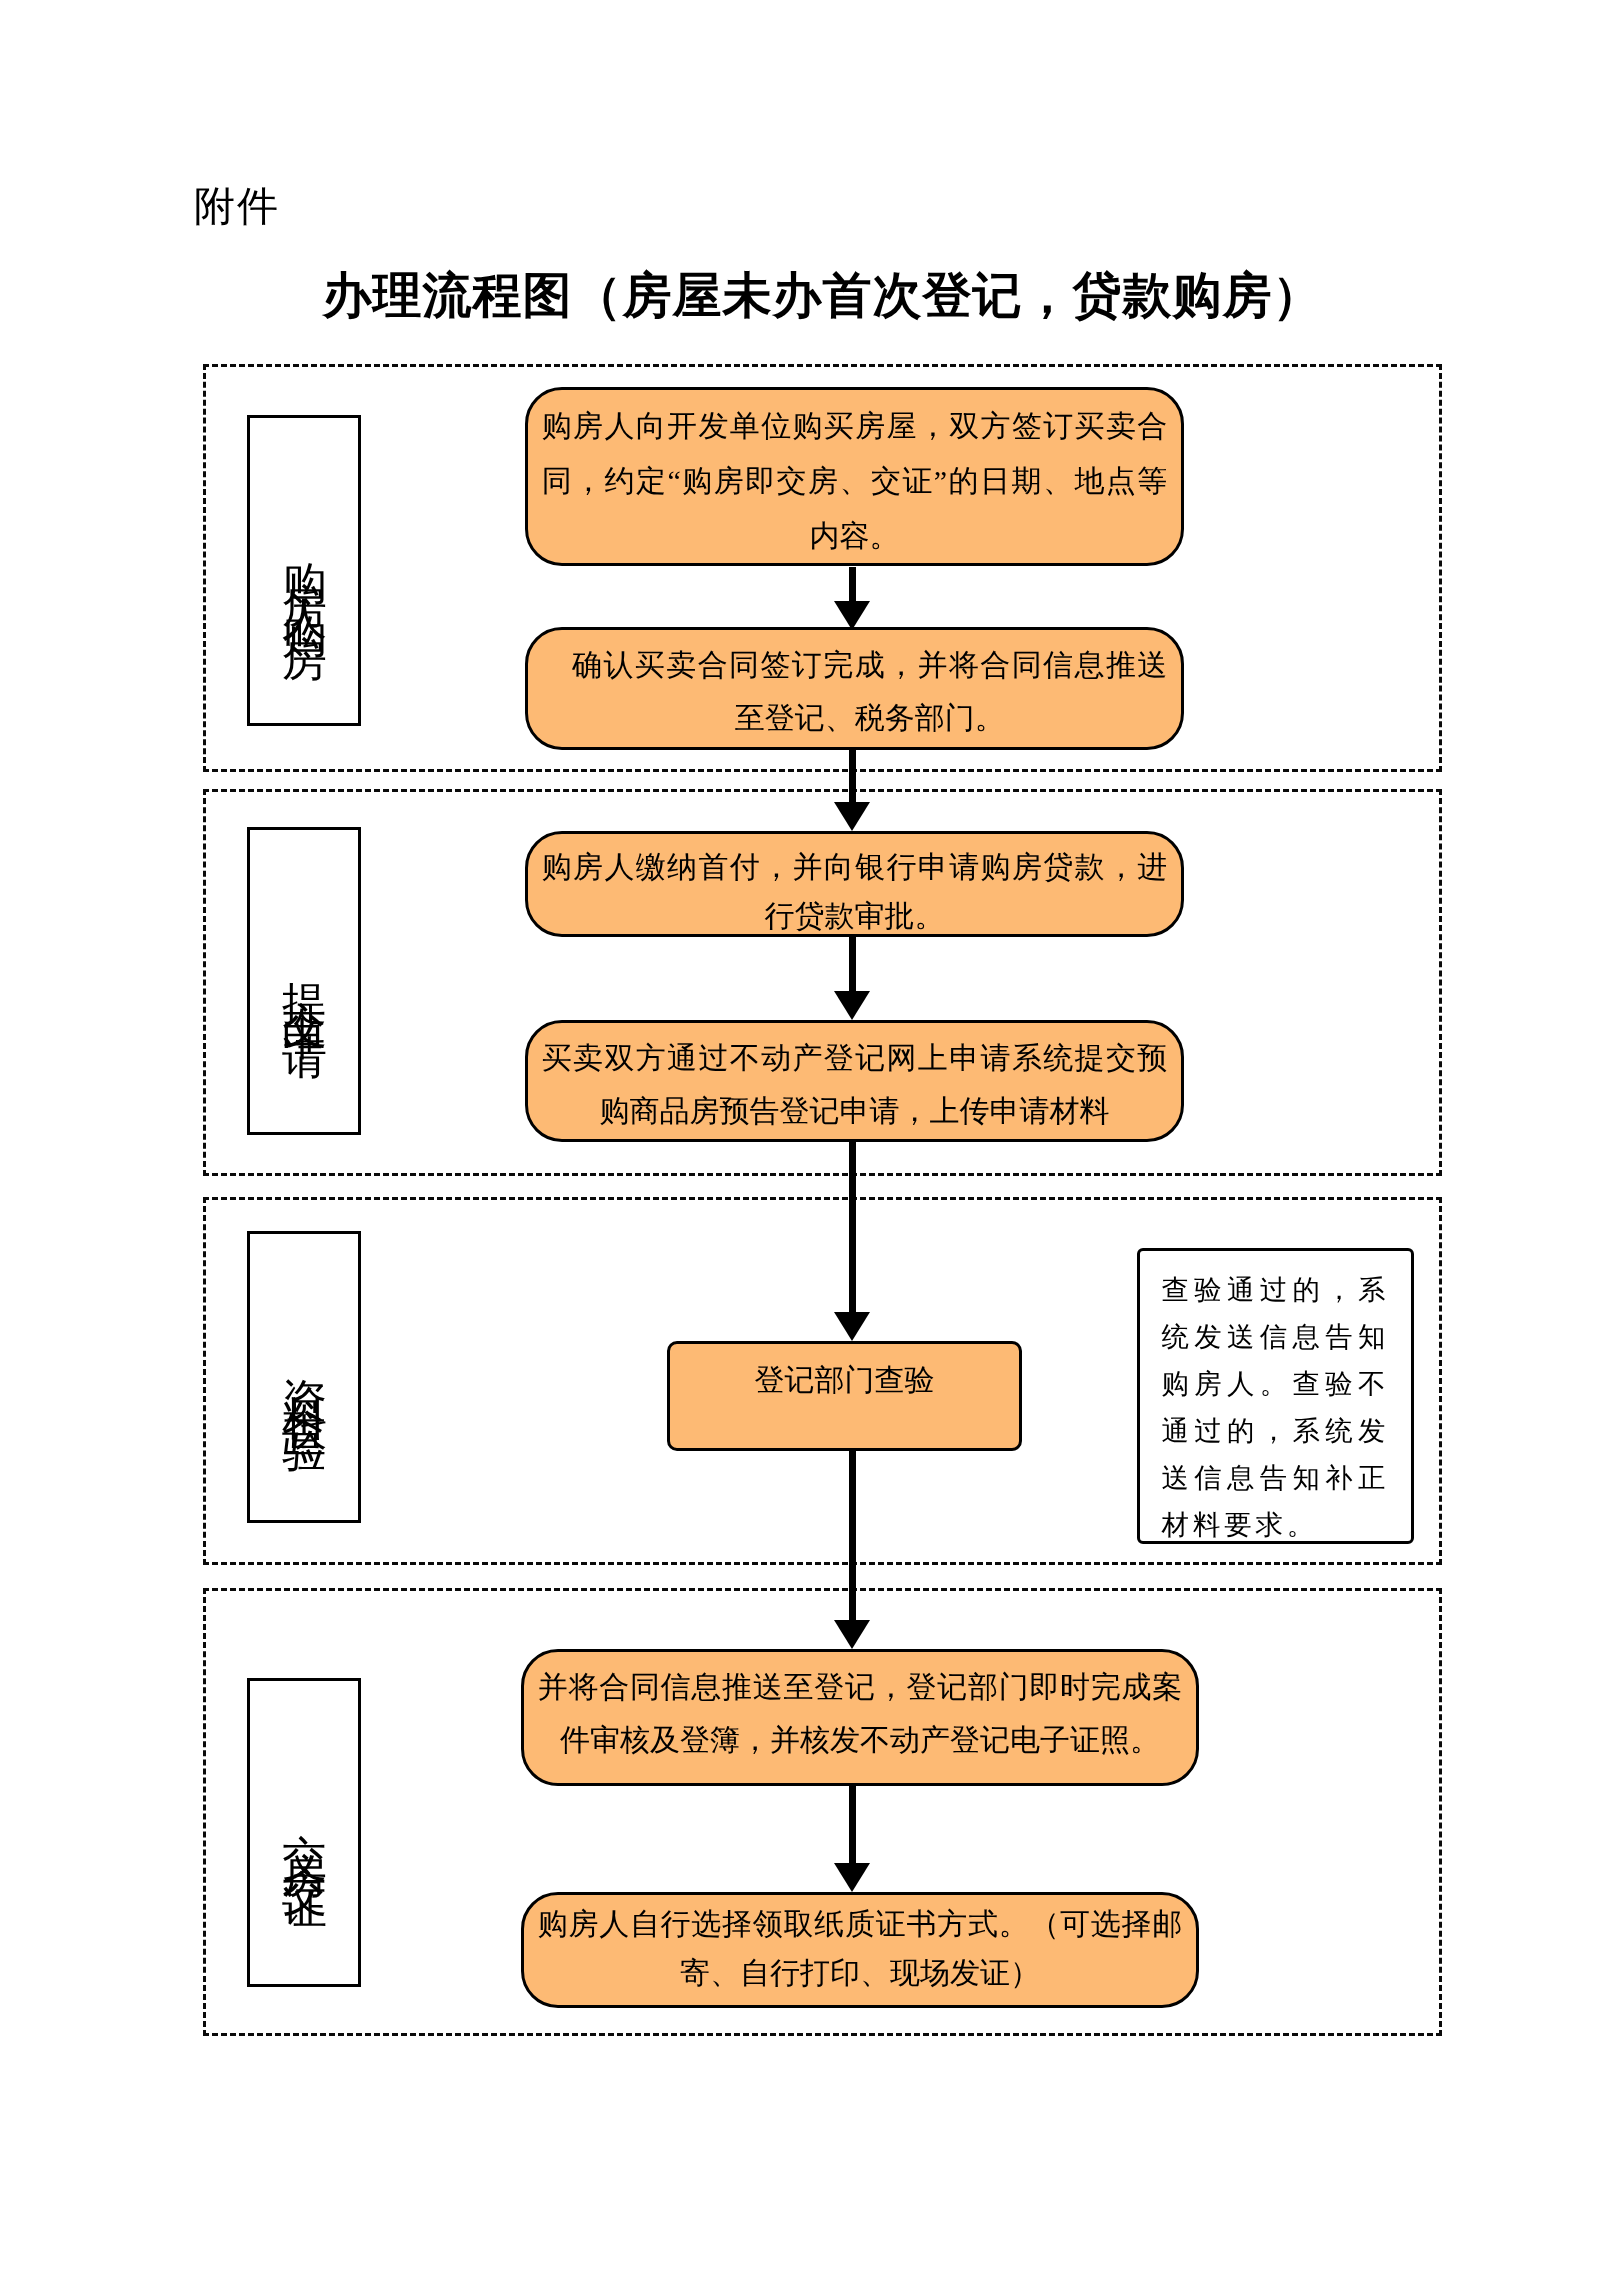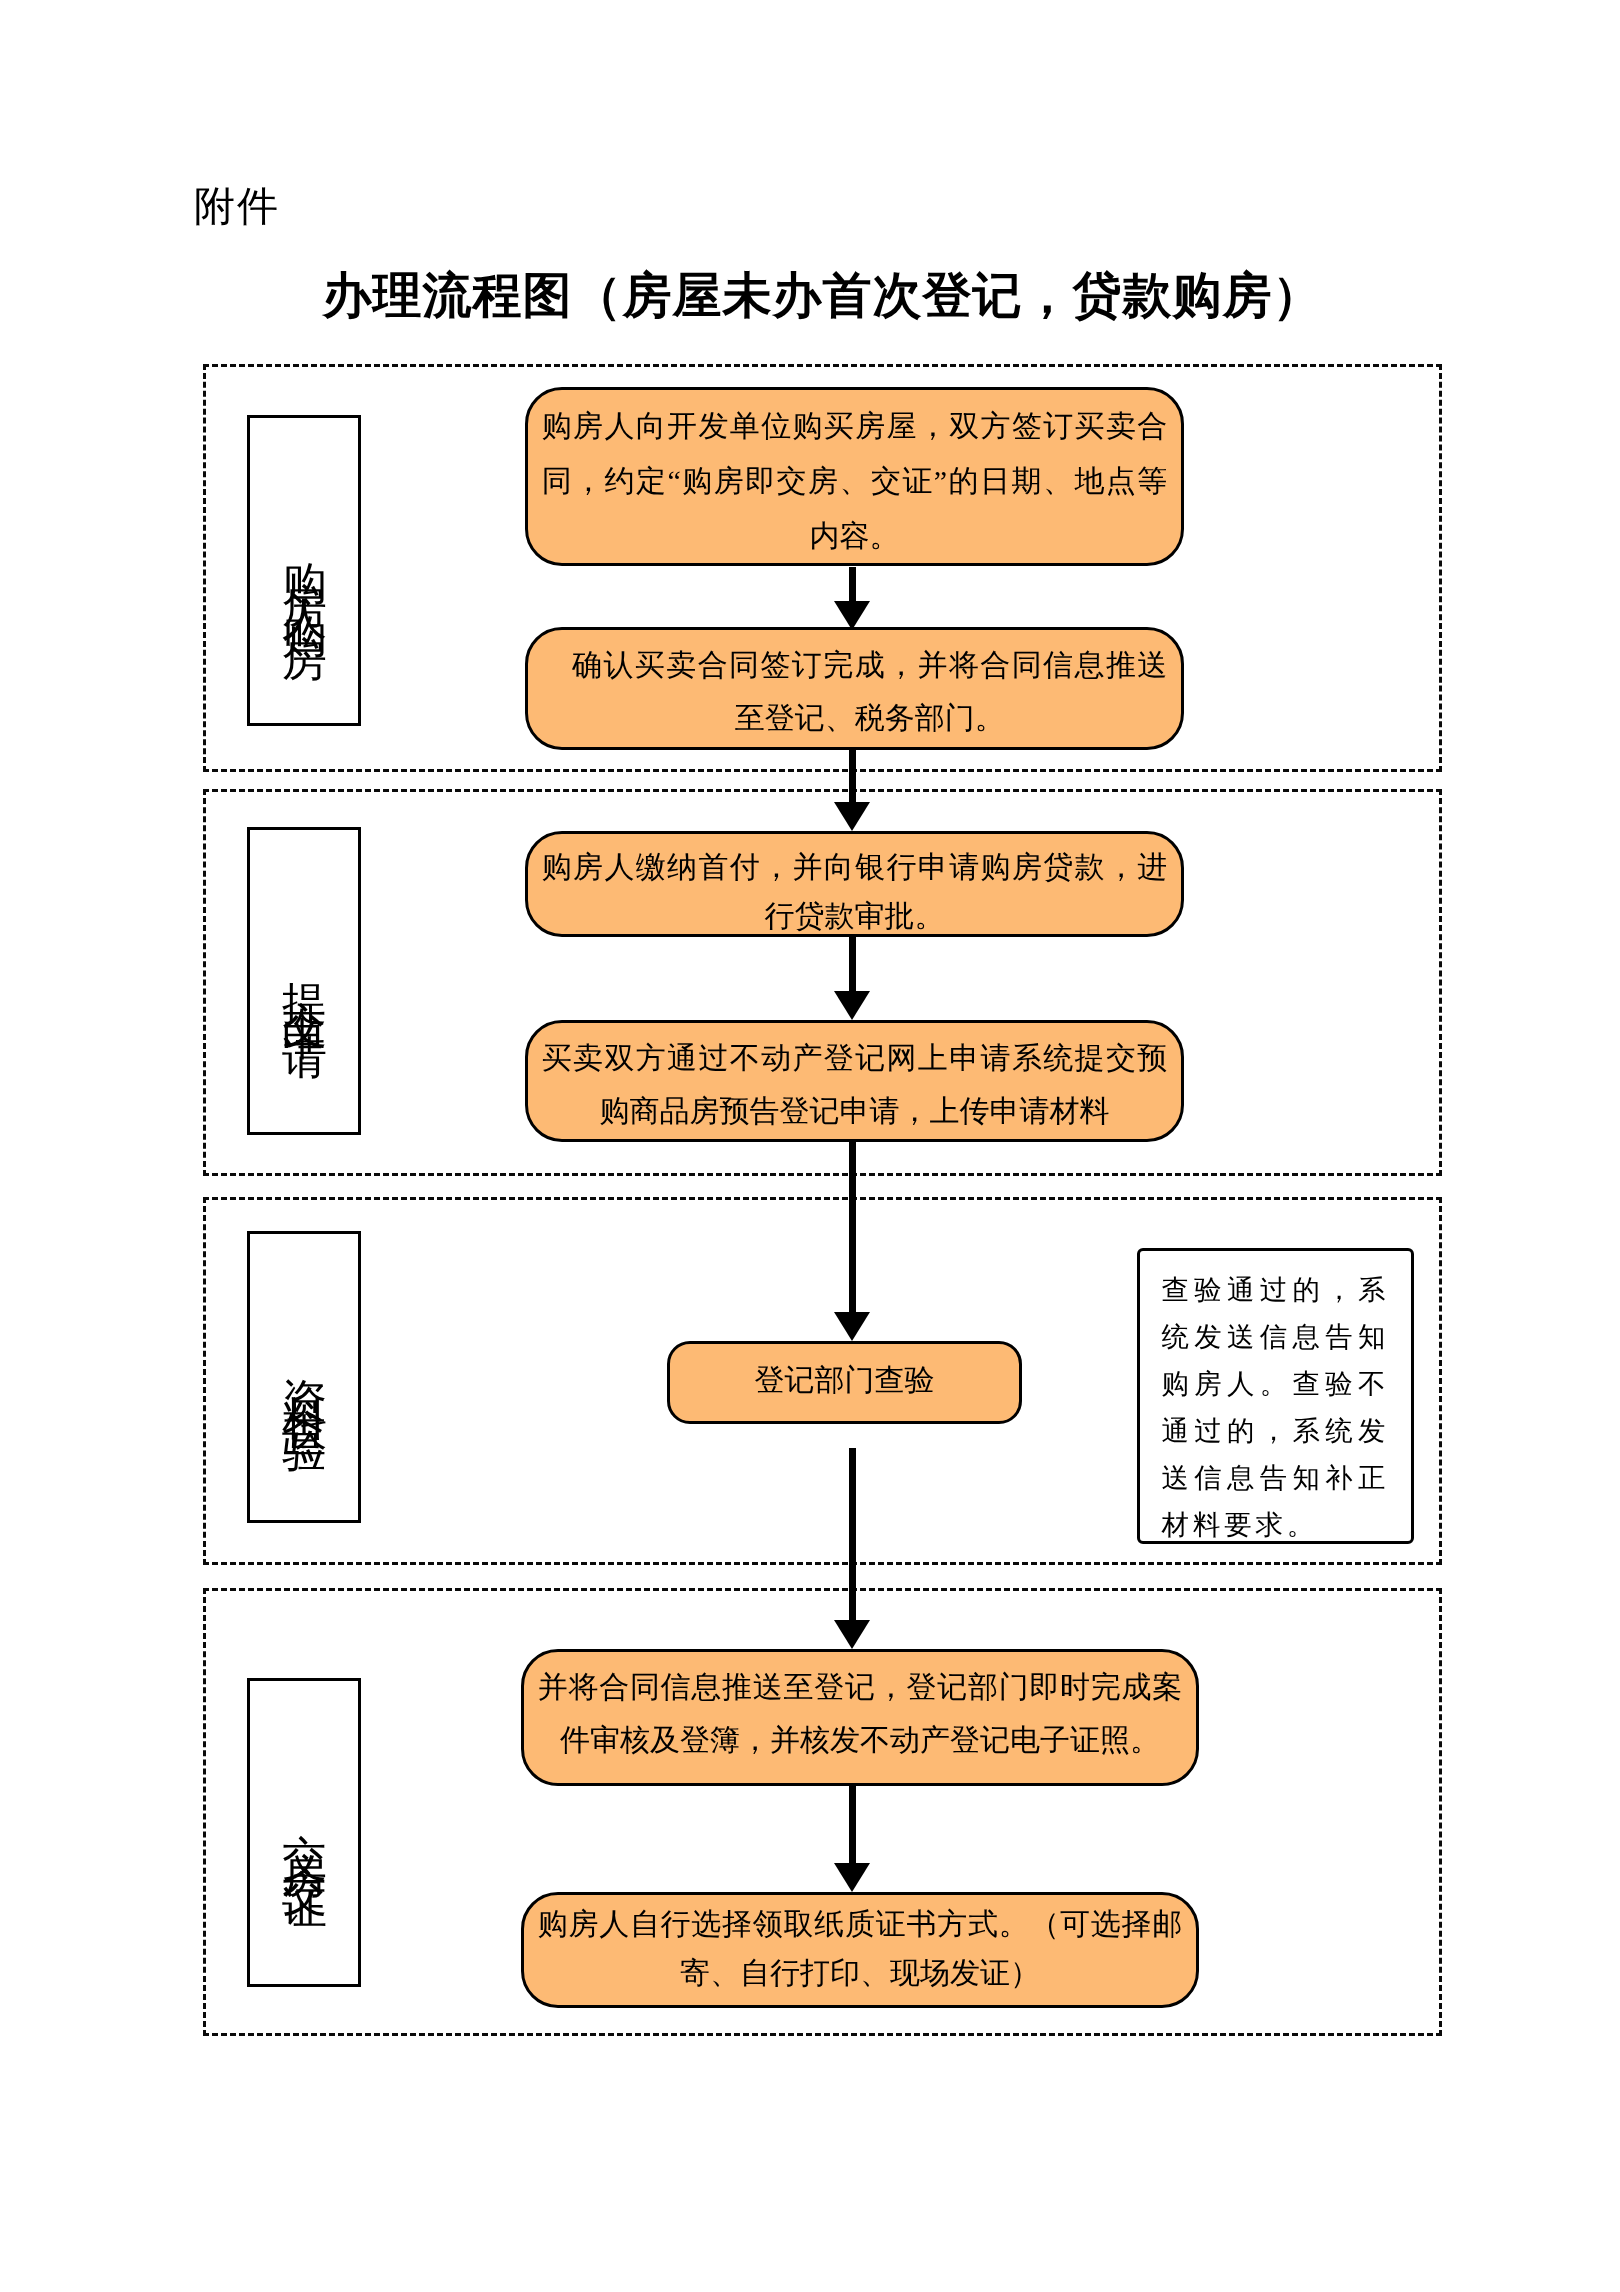--- a/index.html
+++ b/index.html
@@ -71,21 +71,21 @@
     text-align-last: center;
     padding: 7.8px 13.7px;
     display: flex;
     align-items: flex-start;
   }
   .flow-box > span { width: 100%; display: inline-block; }
   .box-b1 { left: 525px; top: 387px;  width: 659px; height: 179px; }
   .box-b2 { left: 525px; top: 627px;  width: 659px; height: 123px; line-height: 53px; padding-left: 44px;}
   .box-b3 { left: 525px; top: 831px;  width: 659px; height: 106px; line-height: 49px;}
   .box-b4 { left: 525px; top: 1020px; width: 659px; height: 122px; line-height: 53px;}
-  .box-b5 { left: 667px; top: 1341px; width: 355px; height: 83px; border-radius: 23px; text-align-last: center; }
+  .box-b5 { left: 667px; top: 1341px; width: 355px; height: 110px; border-radius: 10px; text-align-last: center; }
   .box-b6 { left: 521px; top: 1649px; width: 678px; height: 137px; line-height: 53px; }
   .box-b7 { left: 521px; top: 1892px; width: 678px; height: 116px; line-height: 49px; padding-top: 3.9px; padding-bottom: 3.9px;}
   .note-box {
     position: absolute;
     left: 1137px; top: 1248px;
     width: 277px; height: 296px;
     border: 3.9px solid #000;
     border-radius: 6px;
     box-sizing: border-box;
     background: #fff;

